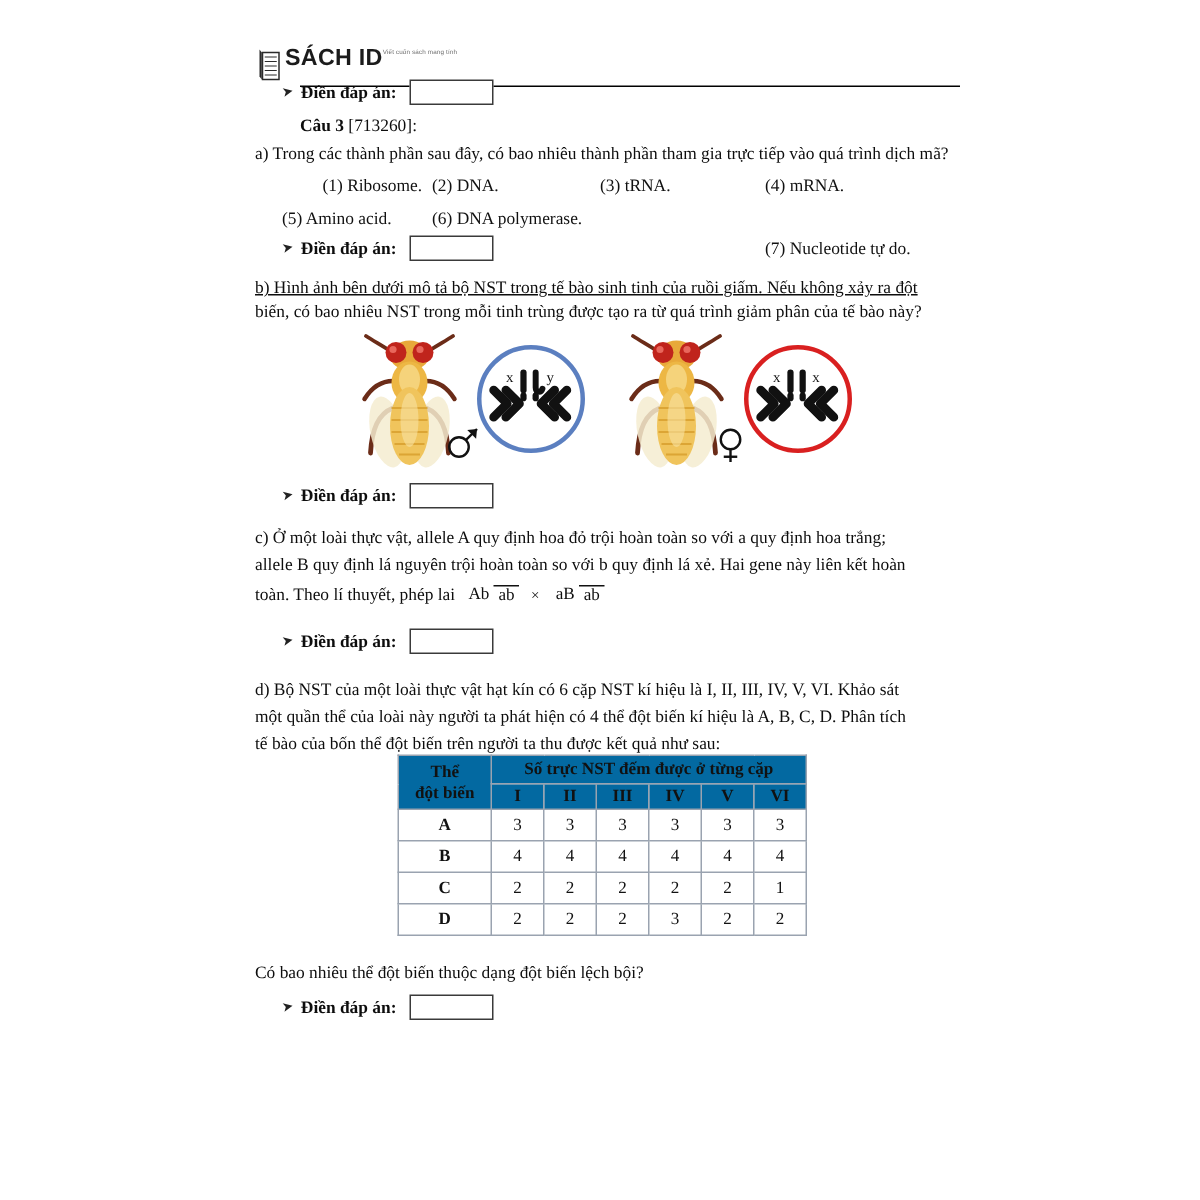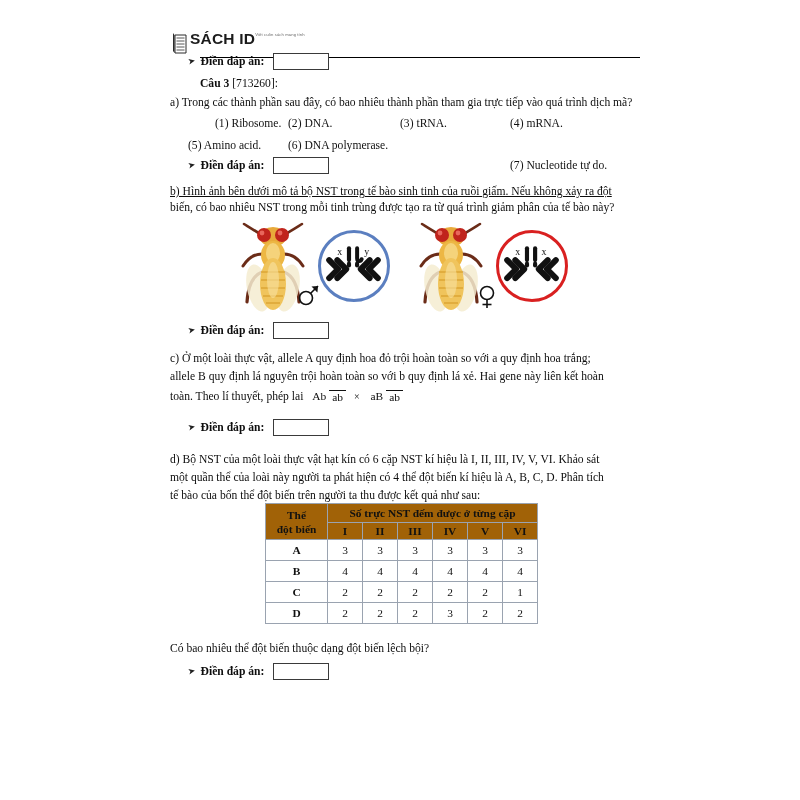--- a/index.html
+++ b/index.html
@@ -109,21 +109,21 @@
     border-collapse: collapse;
     font-family: "Liberation Serif", serif;
     font-size: 11.4px;
   }
   table.nst th, table.nst td {
     border: 1px solid #9aa3b0;
     text-align: center;
     vertical-align: middle;
   }
   table.nst thead th {
-    background: #a16207;
+    background: #0369a1;
     font-weight: bold;
     color: #111;
     padding: 3px 4px;
   }
   table.nst th.rh {
     width: 62px; line-height: 14px; padding: 2px 4px;
   }
   table.nst th.span-head { font-size: 11.4px; padding: 3px 6px; }
   table.nst th.colh { width: 35px; padding: 2px 0; }
   table.nst tbody td {

